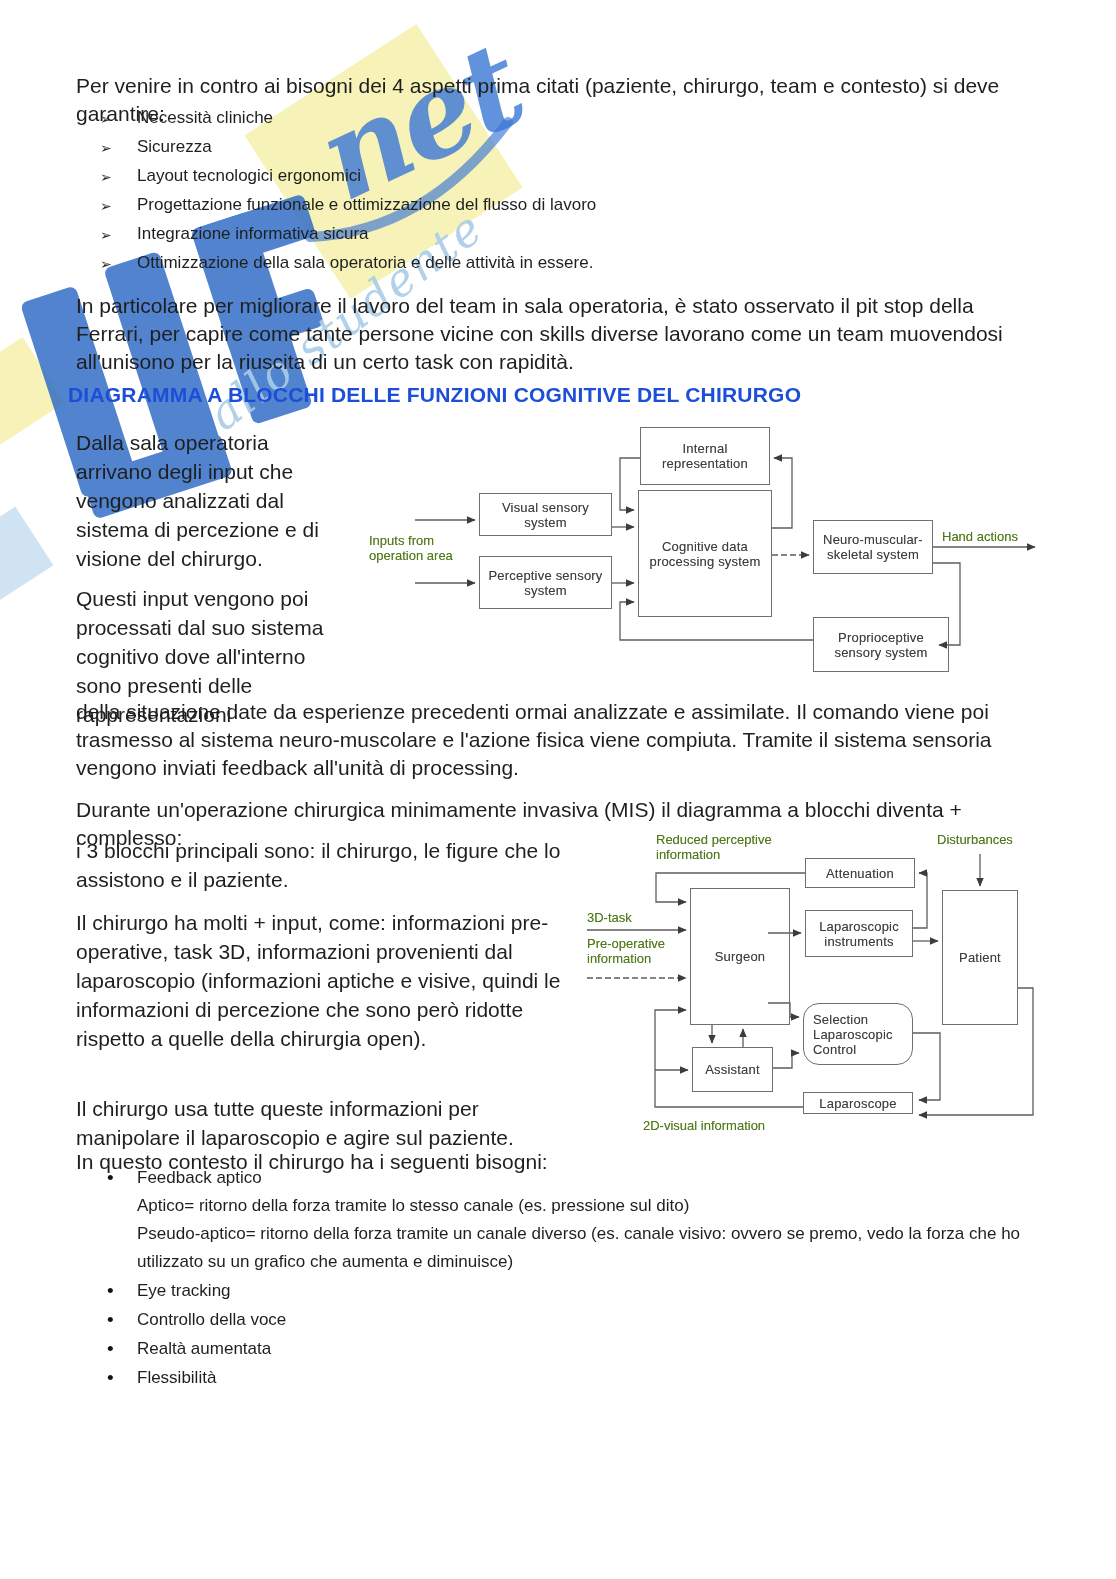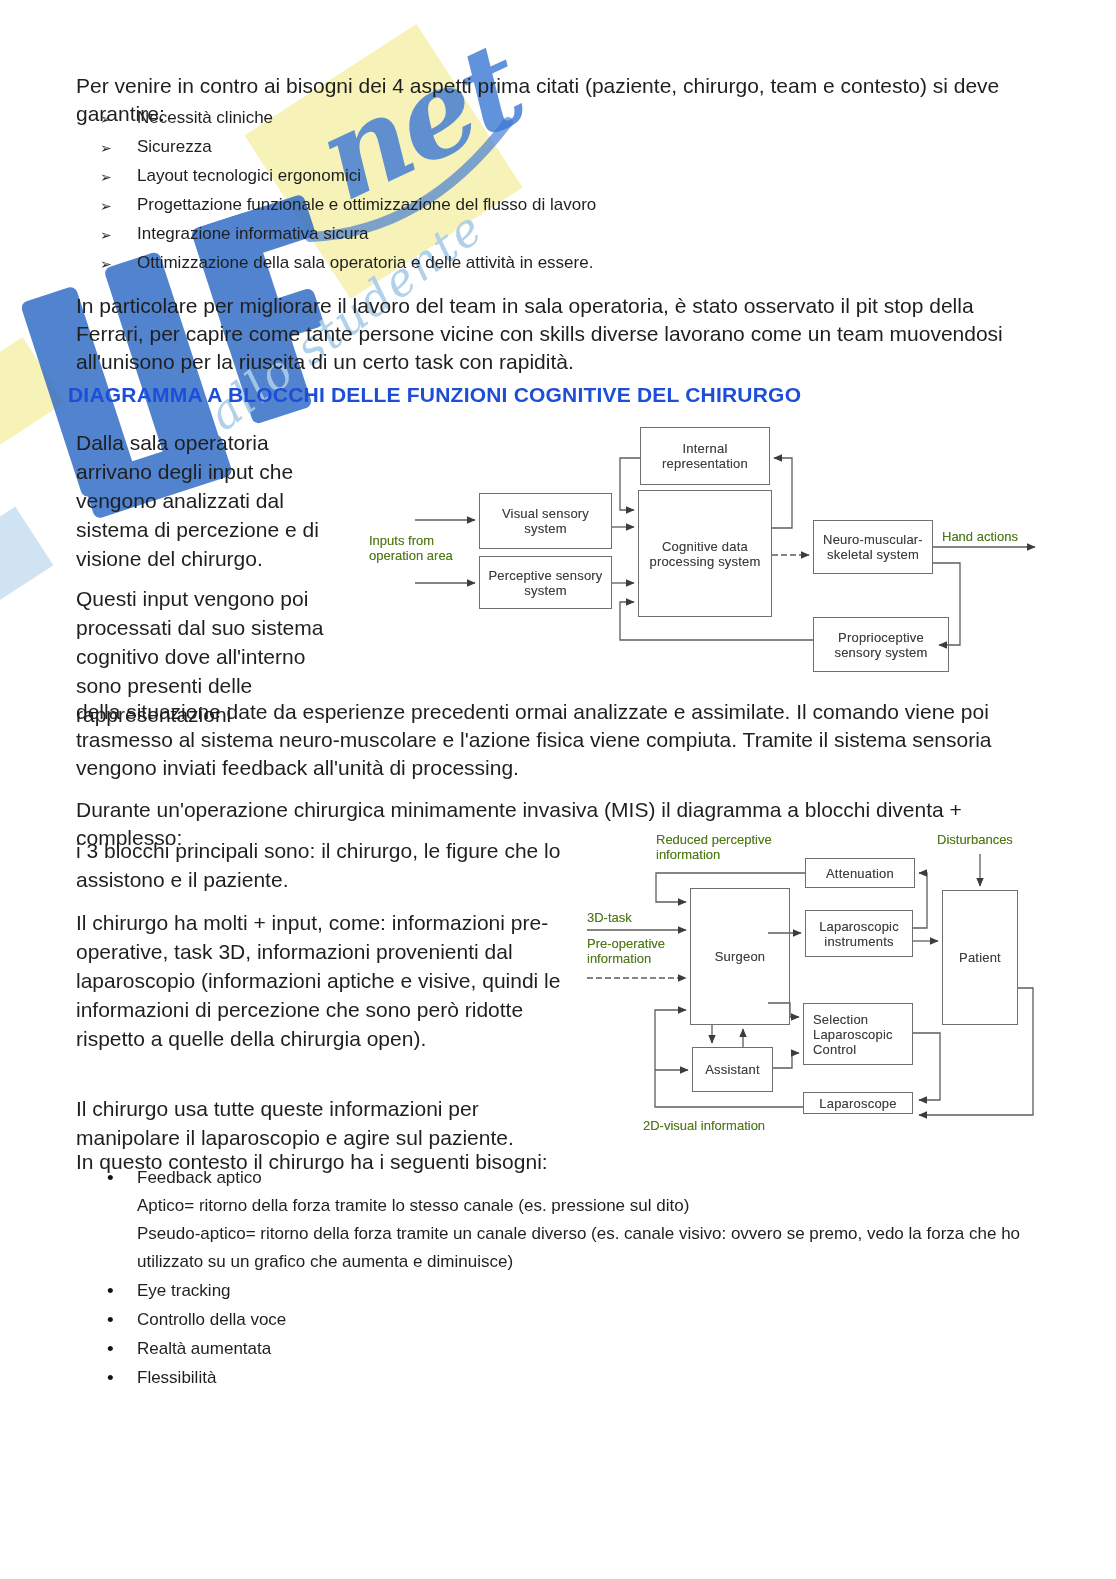--- a/index.html
+++ b/index.html
@@ -109,21 +109,21 @@
           <path d="M245,160 H267" marker-end="url(#ah1)"></path>
           <path d="M273,35 H253 V87 H267" marker-end="url(#ah1)"></path>
           <path d="M405,105 H425 V35 H407" marker-end="url(#ah1)"></path>
           <path d="M405,132 H442" marker-end="url(#ah1)" stroke-dasharray="6 3"></path>
           <path d="M566,124 H668" marker-end="url(#ah1)"></path>
           <path d="M566,140 H593 V222 H572" marker-end="url(#ah1)"></path>
           <path d="M446,217 H253 V179 H267" marker-end="url(#ah1)"></path>
         </g>
       </svg>
       <div class="dg-label" style="left:2px;top:110px;width:106px;">Inputs from operation area</div>
-      <div class="dg-box" style="left:112px;top:70px;width:133px;height:56px;">Visual sensory system</div>
+      <div class="dg-box" style="left:112px;top:70px;width:133px;height:43px;">Visual sensory system</div>
       <div class="dg-box" style="left:112px;top:133px;width:133px;height:53px;">Perceptive sensory system</div>
       <div class="dg-box" style="left:271px;top:67px;width:134px;height:127px;">Cognitive data processing system</div>
       <div class="dg-box" style="left:273px;top:4px;width:130px;height:58px;">Internal representation</div>
       <div class="dg-box" style="left:446px;top:97px;width:120px;height:54px;">Neuro-muscular- skeletal system</div>
       <div class="dg-box" style="left:446px;top:194px;width:136px;height:55px;">Proprioceptive sensory system</div>
       <div class="dg-label" style="left:575px;top:106px;width:100px;">Hand actions</div>
     </div>
 
     <p class="body abs" style="left:68px;top:690px;width:962px;">della situazione date da esperienze precedenti ormai analizzate e assimilate. Il comando viene poi trasmesso al sistema neuro-muscolare e l'azione fisica viene compiuta. Tramite il sistema sensoria vengono inviati feedback all'unità di processing.</p>
 
@@ -164,21 +164,21 @@
       </svg>
       <div class="dg-label" style="left:71px;top:2px;width:150px;">Reduced perceptive information</div>
       <div class="dg-label" style="left:352px;top:2px;width:110px;">Disturbances</div>
       <div class="dg-label" style="left:2px;top:80px;width:70px;">3D-task</div>
       <div class="dg-label" style="left:2px;top:106px;width:96px;">Pre-operative information</div>
       <div class="dg-label" style="left:58px;top:288px;width:160px;">2D-visual information</div>
       <div class="dg-box" style="left:220px;top:28px;width:110px;height:30px;">Attenuation</div>
       <div class="dg-box" style="left:105px;top:58px;width:100px;height:137px;">Surgeon</div>
       <div class="dg-box" style="left:220px;top:80px;width:108px;height:47px;">Laparoscopic instruments</div>
       <div class="dg-box" style="left:357px;top:60px;width:76px;height:135px;">Patient</div>
-      <div class="dg-box" style="left:218px;top:173px;width:110px;height:62px;justify-content:flex-start;text-align:left;padding-left:9px;">Selection Laparoscopic Control</div>
+      <div class="dg-box" style="left:218px;top:173px;width:110px;height:62px;justify-content:flex-start;text-align:left;padding-left:9px;border-radius:16px;">Selection Laparoscopic Control</div>
       <div class="dg-box" style="left:107px;top:217px;width:81px;height:45px;">Assistant</div>
       <div class="dg-box" style="left:218px;top:262px;width:110px;height:22px;">Laparoscope</div>
     </div>
 
     <div class="abs" style="left:107px;top:1164px;width:950px;">
       <div class="b2-row">
         <span class="b2-marker">•</span>
         <span>Feedback aptico</span>
         </div>
       <div class="b2-sub">Aptico= ritorno della forza tramite lo stesso canale (es. pressione sul dito)</div>

